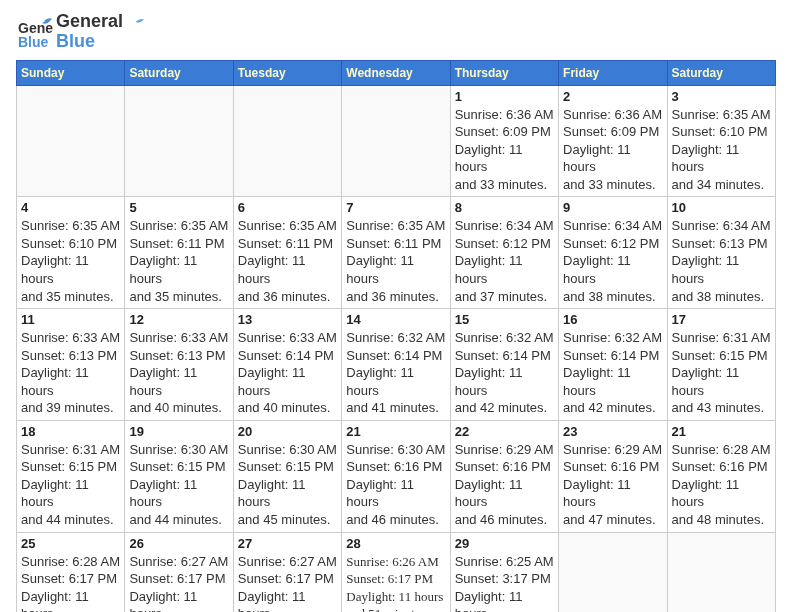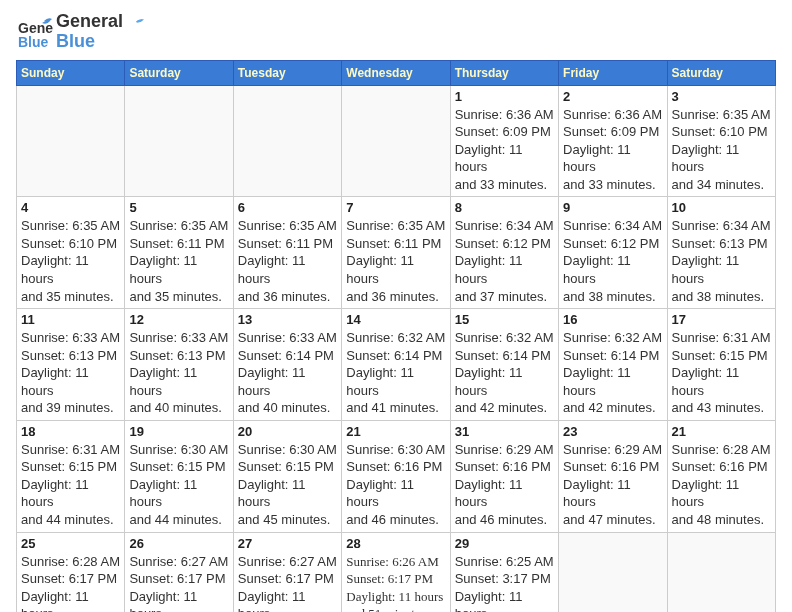--- a/index.html
+++ b/index.html
@@ -276,21 +276,21 @@
 and 45 minutes.</div>
           </td>
           <td>
             <span class="day-number">21</span>
             <div class="day-info" style="white-space: pre-line;">Sunrise: 6:30 AM
 Sunset: 6:16 PM
 Daylight: 11 hours
 and 46 minutes.</div>
           </td>
           <td>
-            <span class="day-number">31</span>
+            <span class="day-number">22</span>
             <div class="day-info" style="white-space: pre-line;">Sunrise: 6:29 AM
 Sunset: 6:16 PM
 Daylight: 11 hours
 and 46 minutes.</div>
           </td>
           <td>
             <span class="day-number">23</span>
             <div class="day-info" style="white-space: pre-line;">Sunrise: 6:29 AM
 Sunset: 6:16 PM
 Daylight: 11 hours

